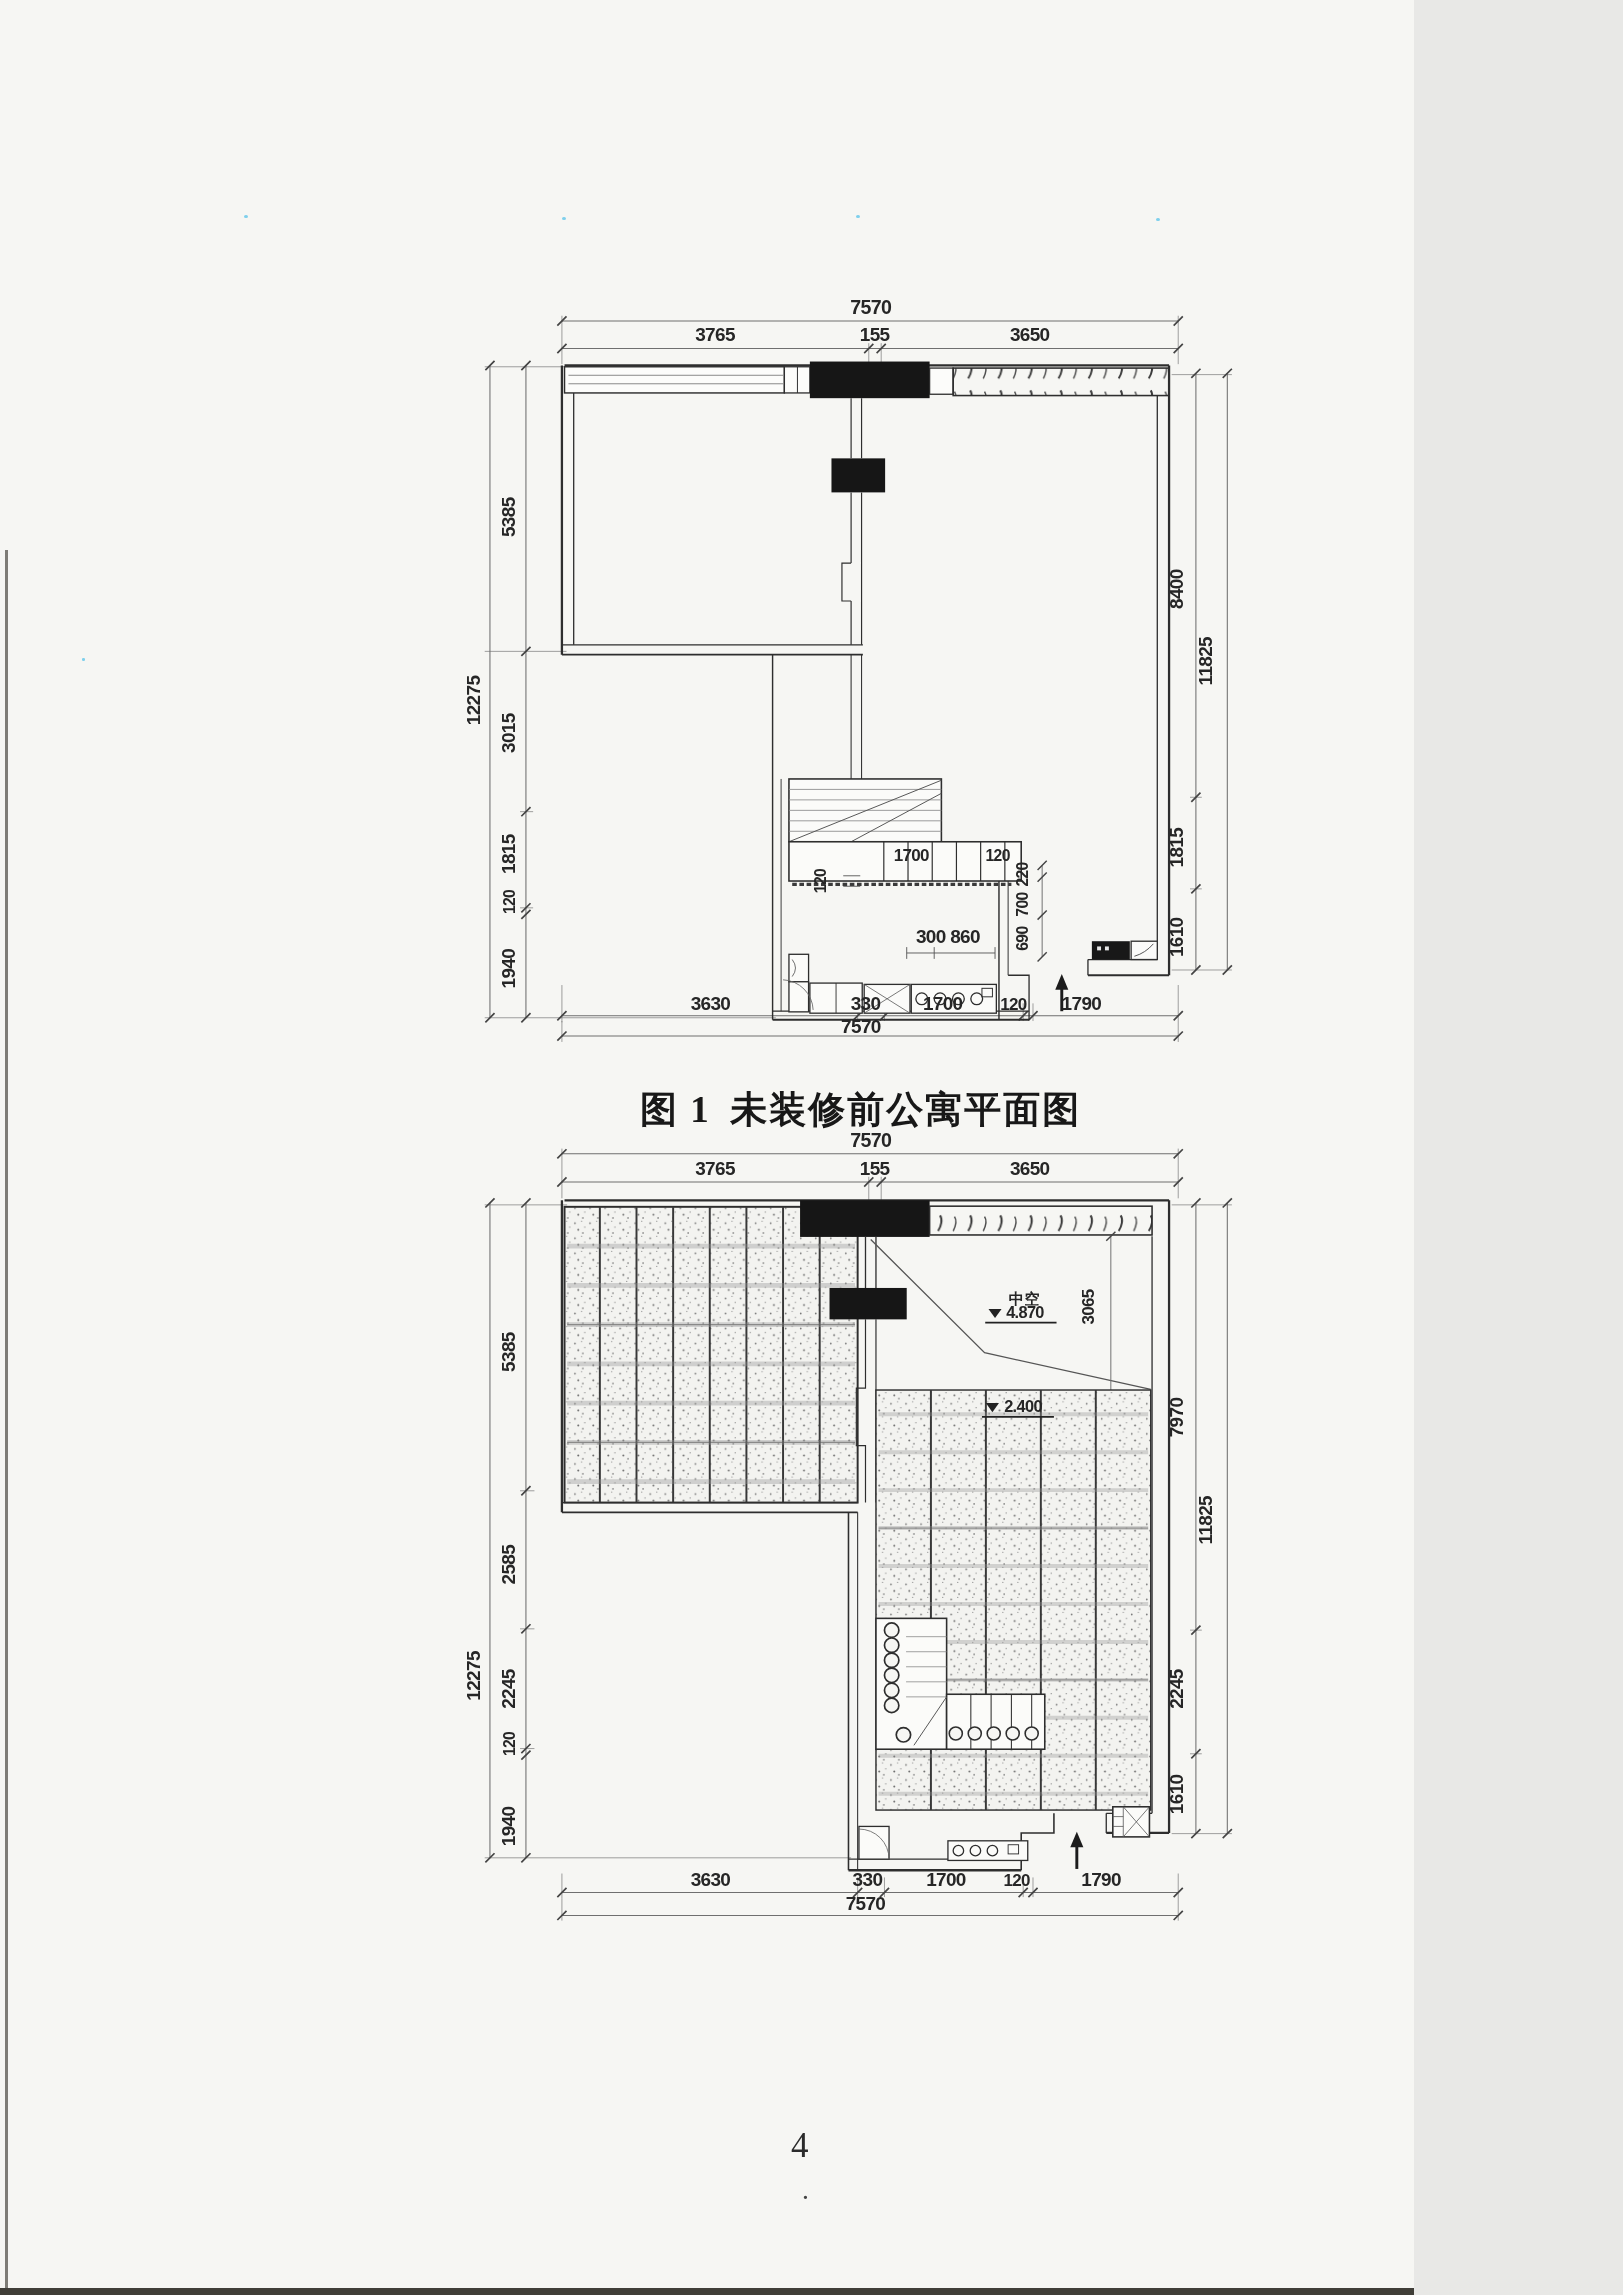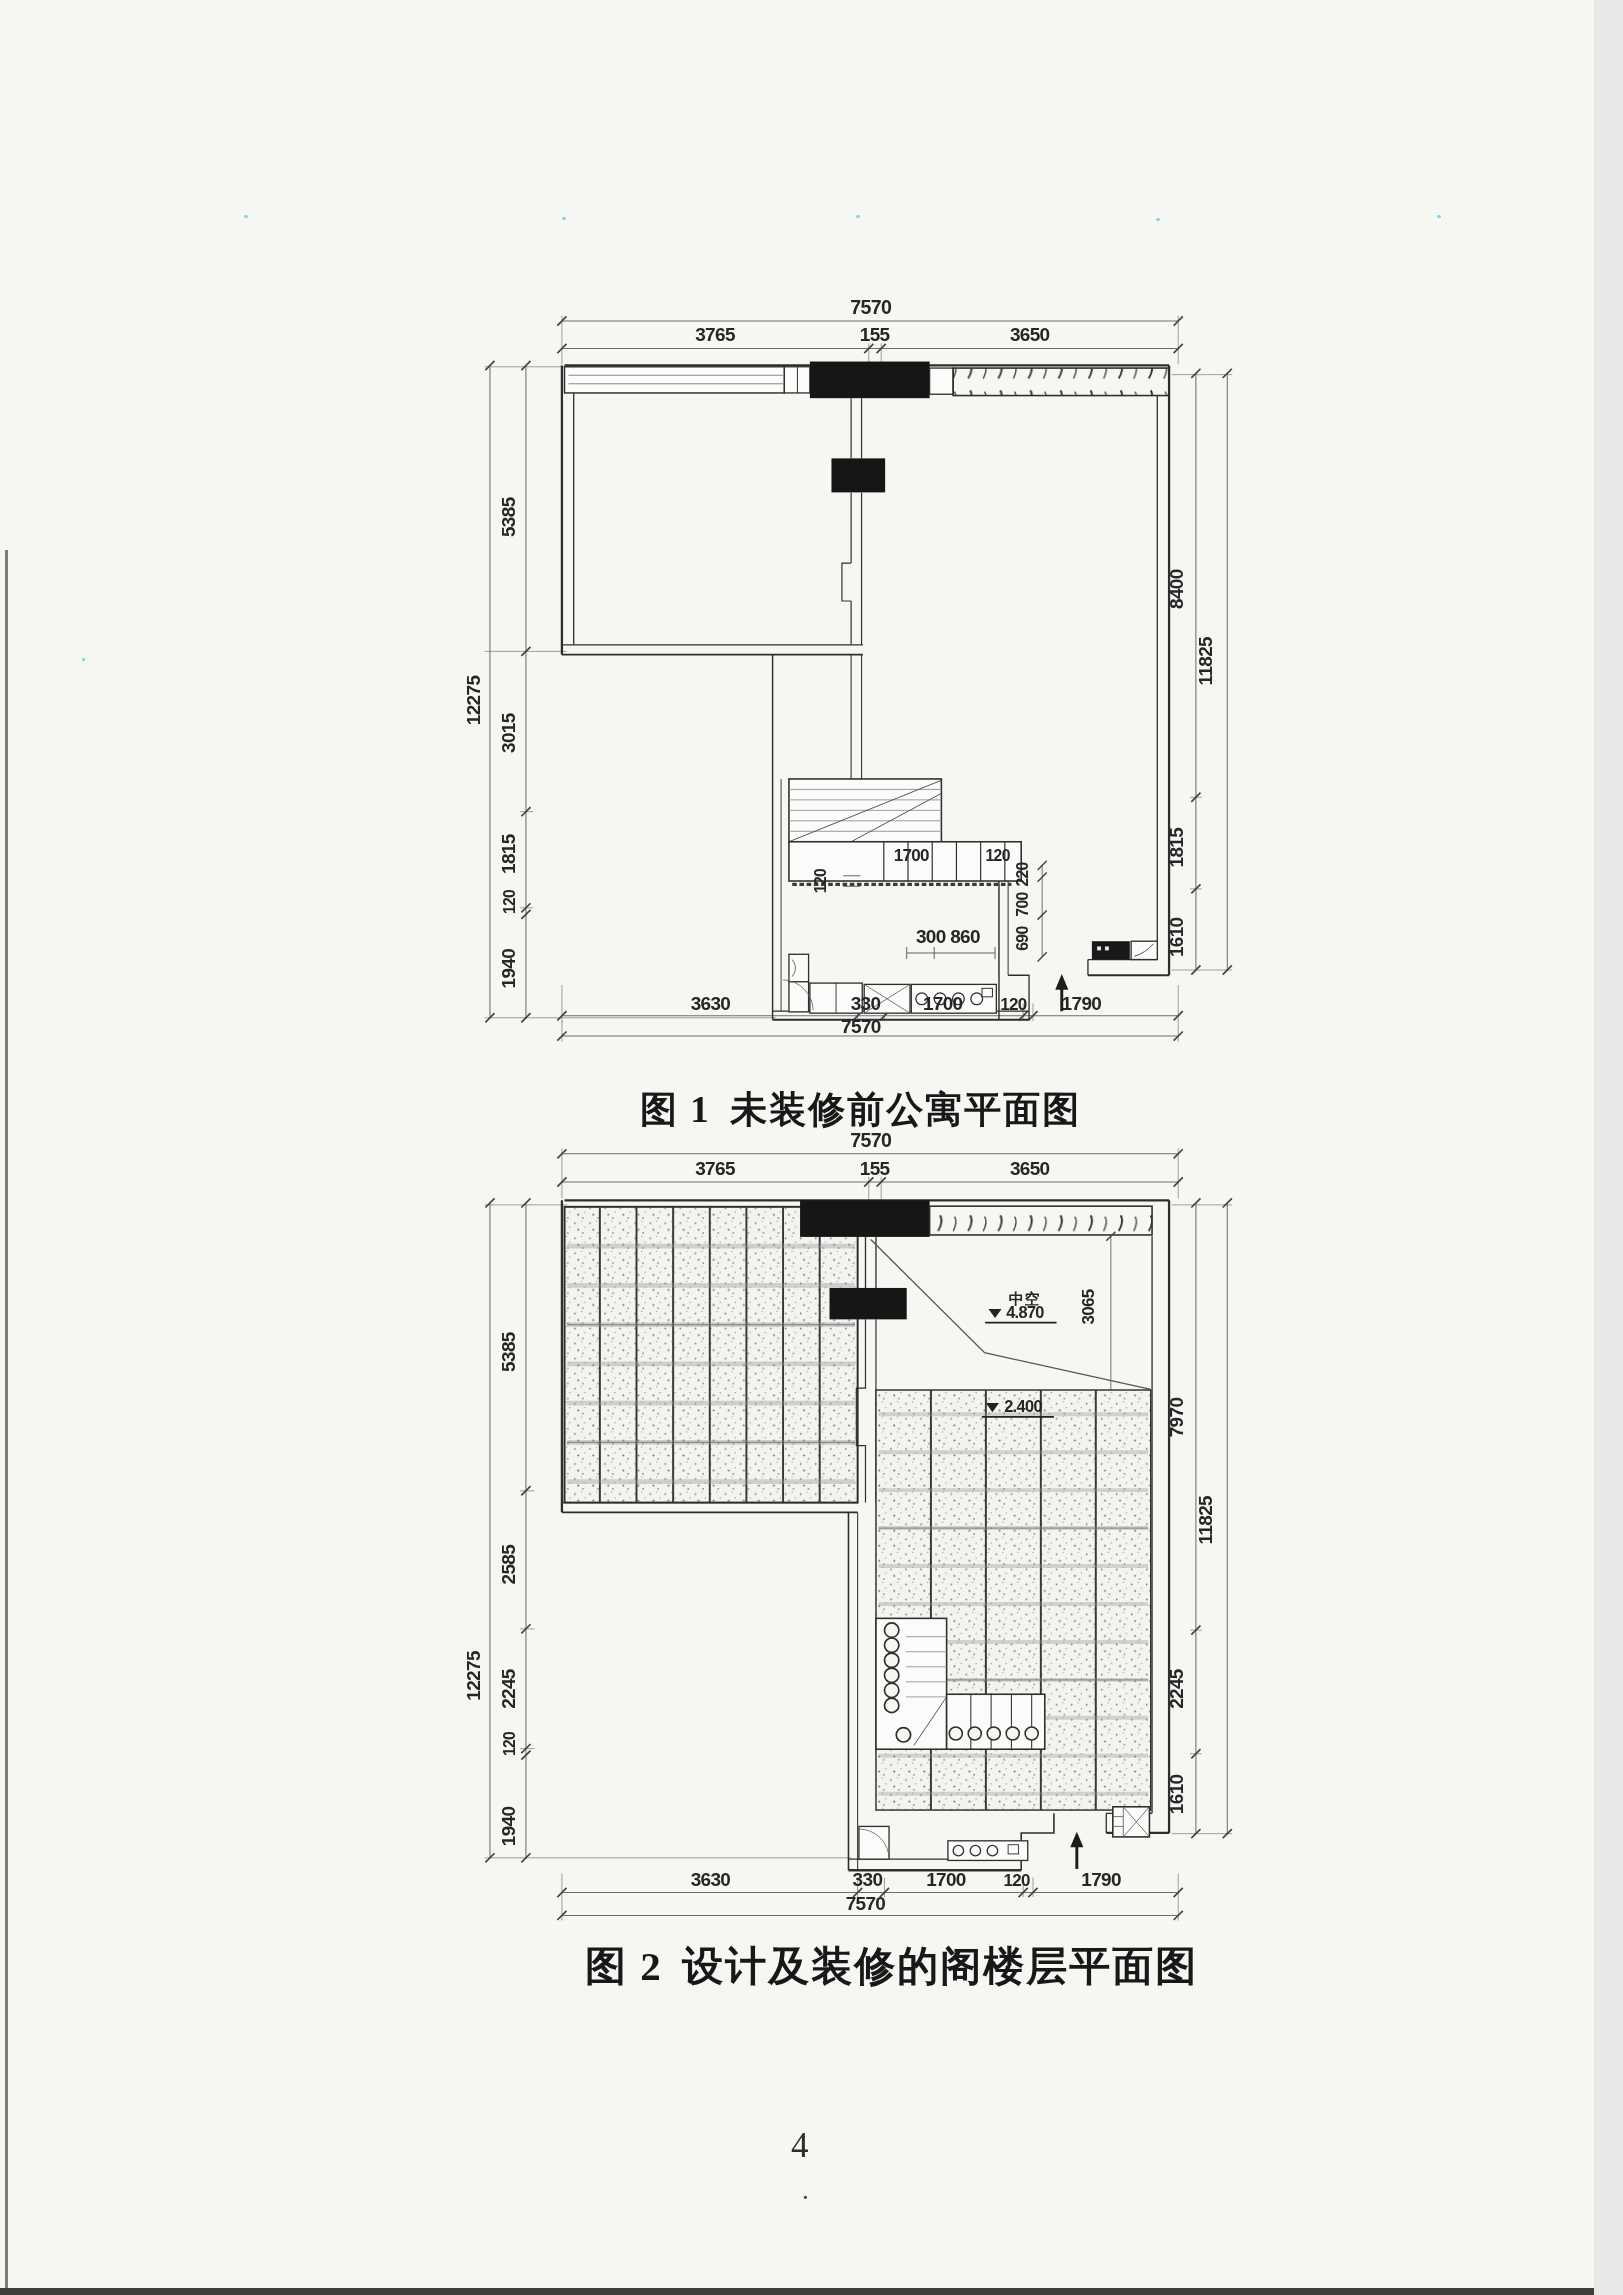--- a/index.html
+++ b/index.html
@@ -1,16 +1,16 @@
 <!DOCTYPE html>
 <html style="font-size:10.5px"><head>
 <meta charset="utf-8">
 <style>
   html,body{margin:0;padding:0;background:#e8e8e6;}
-  .page{position:relative;width:1594px;height:2295px;background:#f6f6f3;overflow:hidden;
+  .page{position:relative;width:1414px;height:2295px;background:#f6f6f3;overflow:hidden;
         font-family:"Liberation Sans",sans-serif;}
   svg{position:absolute;overflow:visible;}
   svg text{font-family:"Liberation Sans",sans-serif;font-weight:bold;fill:#262626;}
   .dim{font-size:29px;letter-spacing:-1px;}
   .dim-s{font-size:24px;letter-spacing:-1px;}
   .dim-m{font-size:26px;letter-spacing:-1px;}
   .dim-l{font-size:30px;letter-spacing:-1px;}
   .ann{font-size:23px;letter-spacing:1px;}
   .lvl{font-size:25px;letter-spacing:-1px;}
   .caption{position:absolute;font-family:"Liberation Serif",serif;font-weight:bold;color:#181818;
@@ -324,21 +324,18 @@
       <text class="dim-m" x="1553" y="2881">120</text>
       <text class="dim" x="1682" y="2881">1790</text>
       <text class="dim" x="1322" y="2918">7570</text>
       <text class="dim-m" transform="rotate(-90 1672 1996)" x="1672" y="1996">3065</text>
       <text class="ann" x="1565" y="1991">中空</text>
       <text class="lvl" x="1537" y="2013" text-anchor="start">4.870</text>
       <text class="lvl" x="1534" y="2157" text-anchor="start">2.400</text>
     </g>
   </svg>
 
-  <div class="caption cap2">
-    <span>图 2</span><span class="cap-gap"></span><span>设计及装修的阁楼层平面图</span>
-  </div>
 
   <div class="pagenum">4</div>
   <div class="pagedot">.</div>
 
 </div>
 
 
 </body></html>

